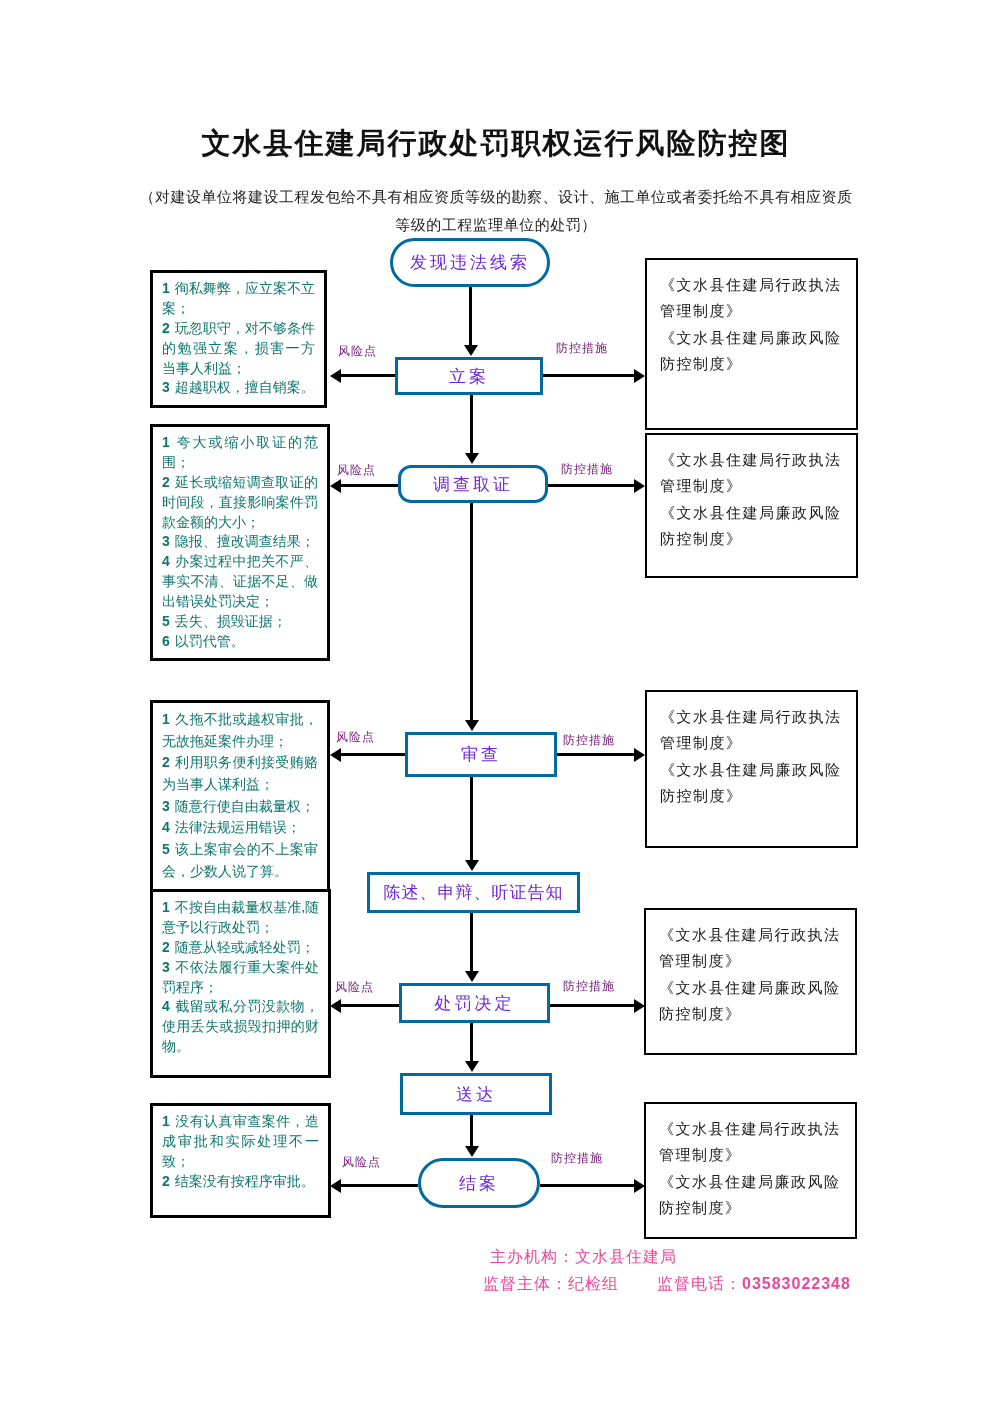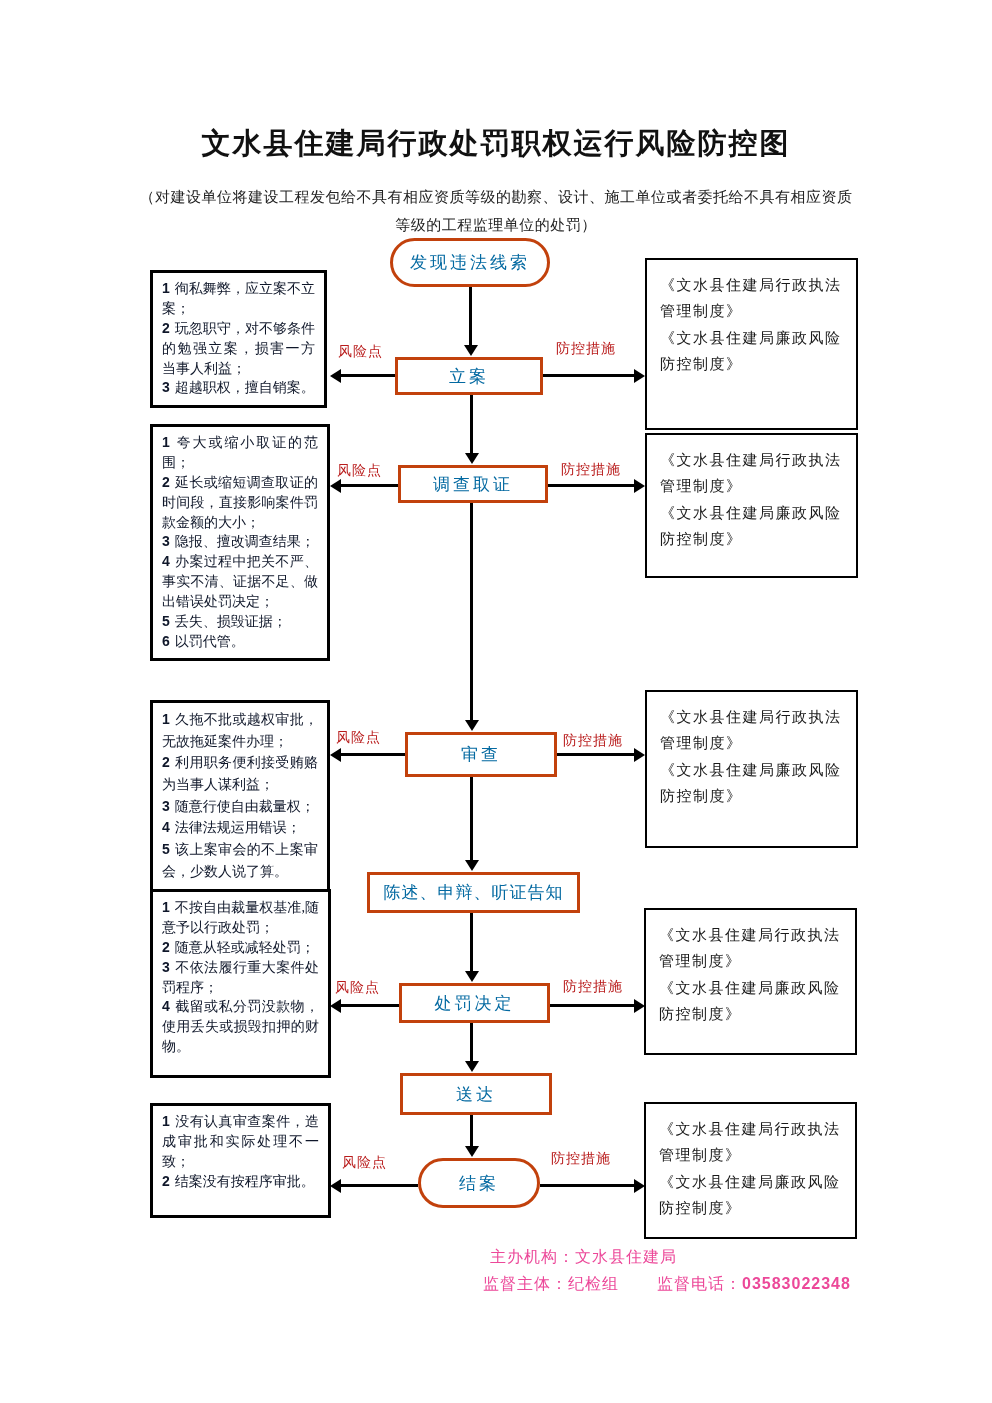--- a/index.html
+++ b/index.html
@@ -10,36 +10,36 @@
   .title{
     position:absolute;left:0;top:124px;width:992px;text-align:center;
     font-family:"Liberation Sans","DejaVu Sans",sans-serif;
     font-weight:bold;font-size:29px;letter-spacing:2px;color:#111;
   }
   .subtitle{
     position:absolute;left:0;top:183px;width:992px;text-align:center;
     font-size:15px;line-height:28px;color:#222;letter-spacing:0.5px;
   }
   .node{
-    position:absolute;box-sizing:border-box;border:3px solid #c2410c;background:#fff;
+    position:absolute;box-sizing:border-box;border:3px solid #0369a1;background:#fff;
     display:flex;align-items:center;justify-content:center;
-    font-size:17px;letter-spacing:3px;color:#0369a1;
+    font-size:17px;letter-spacing:3px;color:#6d28d9;
   }
   .risk-box{
     position:absolute;box-sizing:border-box;border:3px solid #000;background:#fff;
-    padding:6px 9px;font-size:14px;line-height:1.42;text-align:justify;color:#0f172a;
+    padding:6px 9px;font-size:14px;line-height:1.42;text-align:justify;color:#0f766e;
   }
   .risk-box p{margin:0;}
   .rn{font-family:"Liberation Sans","DejaVu Sans",sans-serif;font-weight:bold;margin-right:5px;}
   .ctrl-box{
     position:absolute;box-sizing:border-box;border:2px solid #000;background:#fff;
     padding:12px 10px 16px 13px;font-size:15px;line-height:1.75;letter-spacing:1.5px;color:#1a1a1a;
   }
   .ctrl-box p{margin:0;}
-  .albl{position:absolute;font-size:14px;letter-spacing:1px;color:#b91c1c;white-space:nowrap;}
+  .albl{position:absolute;font-size:12px;letter-spacing:1px;color:#701a75;white-space:nowrap;}
   .varrow{position:absolute;width:3px;background:#000;}
   .varrow::after{
     content:"";position:absolute;left:-5.5px;bottom:-11px;width:0;height:0;
     border-left:7px solid transparent;border-right:7px solid transparent;border-top:11px solid #000;
   }
   .hl{position:absolute;height:3px;background:#000;}
   .hl::after{
     content:"";position:absolute;left:-11px;top:-5.5px;width:0;height:0;
     border-top:7px solid transparent;border-bottom:7px solid transparent;border-right:11px solid #000;
   }
@@ -58,21 +58,21 @@
 <div class="page">
 
   <div class="title">文水县住建局行政处罚职权运行风险防控图</div>
   <div class="subtitle">
     <div>（对建设单位将建设工程发包给不具有相应资质等级的勘察、设计、施工单位或者委托给不具有相应资质</div>
     <div>等级的工程监理单位的处罚）</div>
   </div>
 
   <div class="node" style="left:390px;top:238px;width:160px;height:49px;border-radius:26px;">发现违法线索</div>
   <div class="node" style="left:395px;top:357px;width:148px;height:38px;">立案</div>
-  <div class="node" style="left:398px;top:465px;width:150px;height:38px;">调查取证</div>
+  <div class="node" style="left:398px;top:465px;width:150px;height:38px;border-radius:13px;">调查取证</div>
   <div class="node" style="left:405px;top:732px;width:152px;height:45px;">审查</div>
   <div class="node" style="left:367px;top:872px;width:213px;height:41px;letter-spacing:1px;">陈述、申辩、听证告知</div>
   <div class="node" style="left:399px;top:983px;width:151px;height:40px;">处罚决定</div>
   <div class="node" style="left:400px;top:1073px;width:152px;height:42px;">送达</div>
   <div class="node" style="left:418px;top:1158px;width:122px;height:50px;border-radius:25px;">结案</div>
 
   <div class="varrow" style="left:469px;top:287px;height:58px;"></div>
   <div class="varrow" style="left:470px;top:395px;height:58px;"></div>
   <div class="varrow" style="left:470px;top:503px;height:217px;"></div>
   <div class="varrow" style="left:470px;top:777px;height:83px;"></div>

